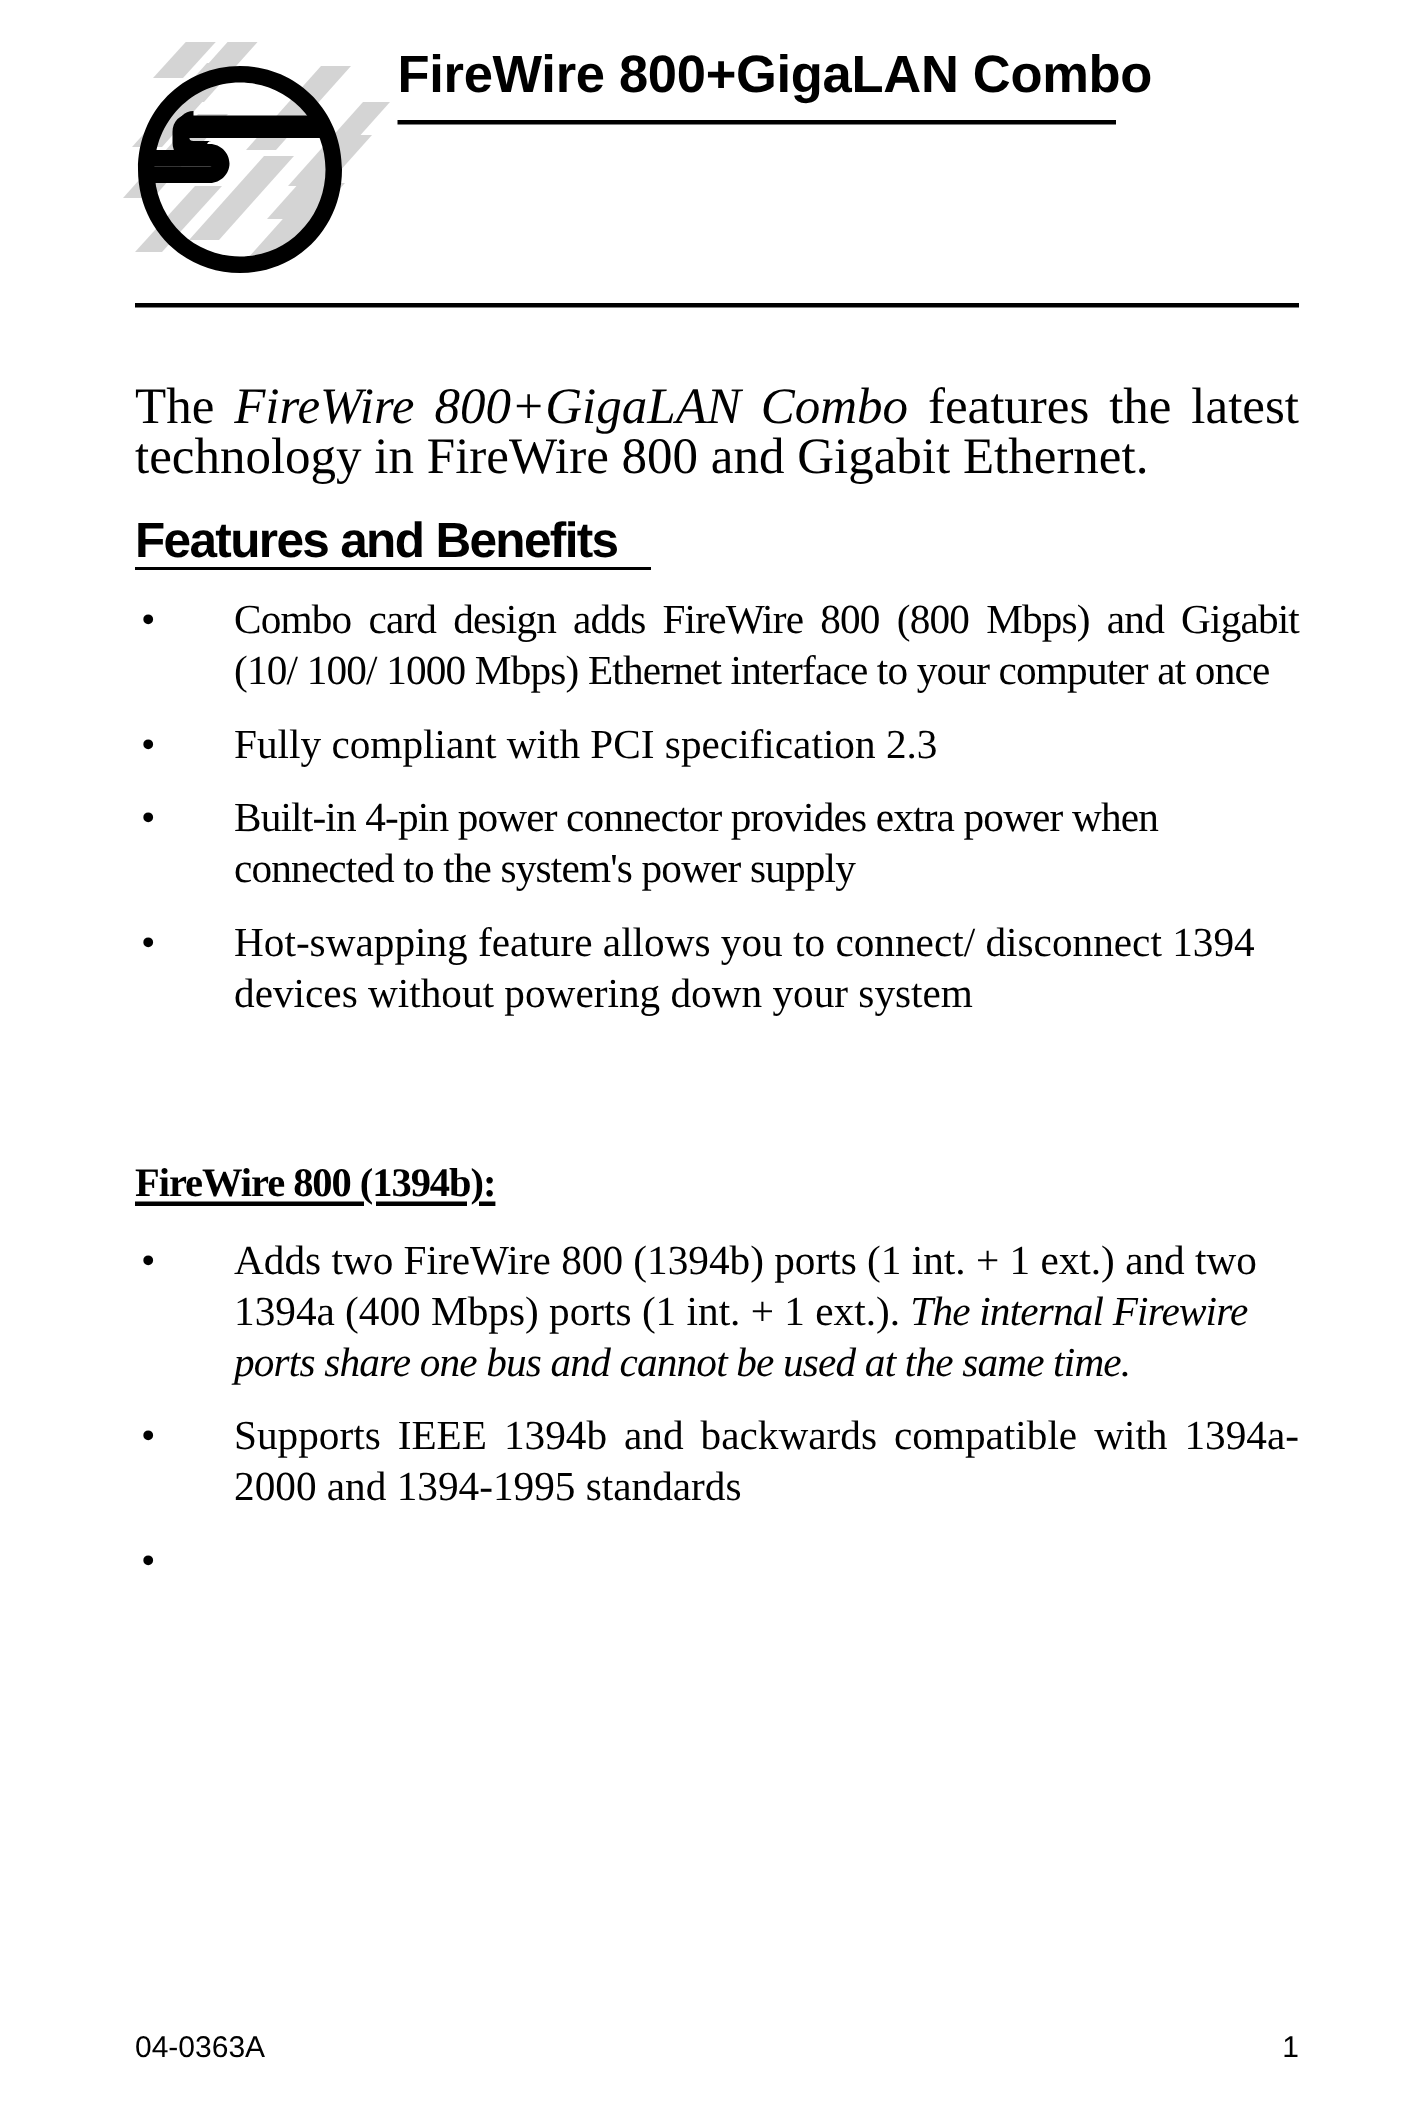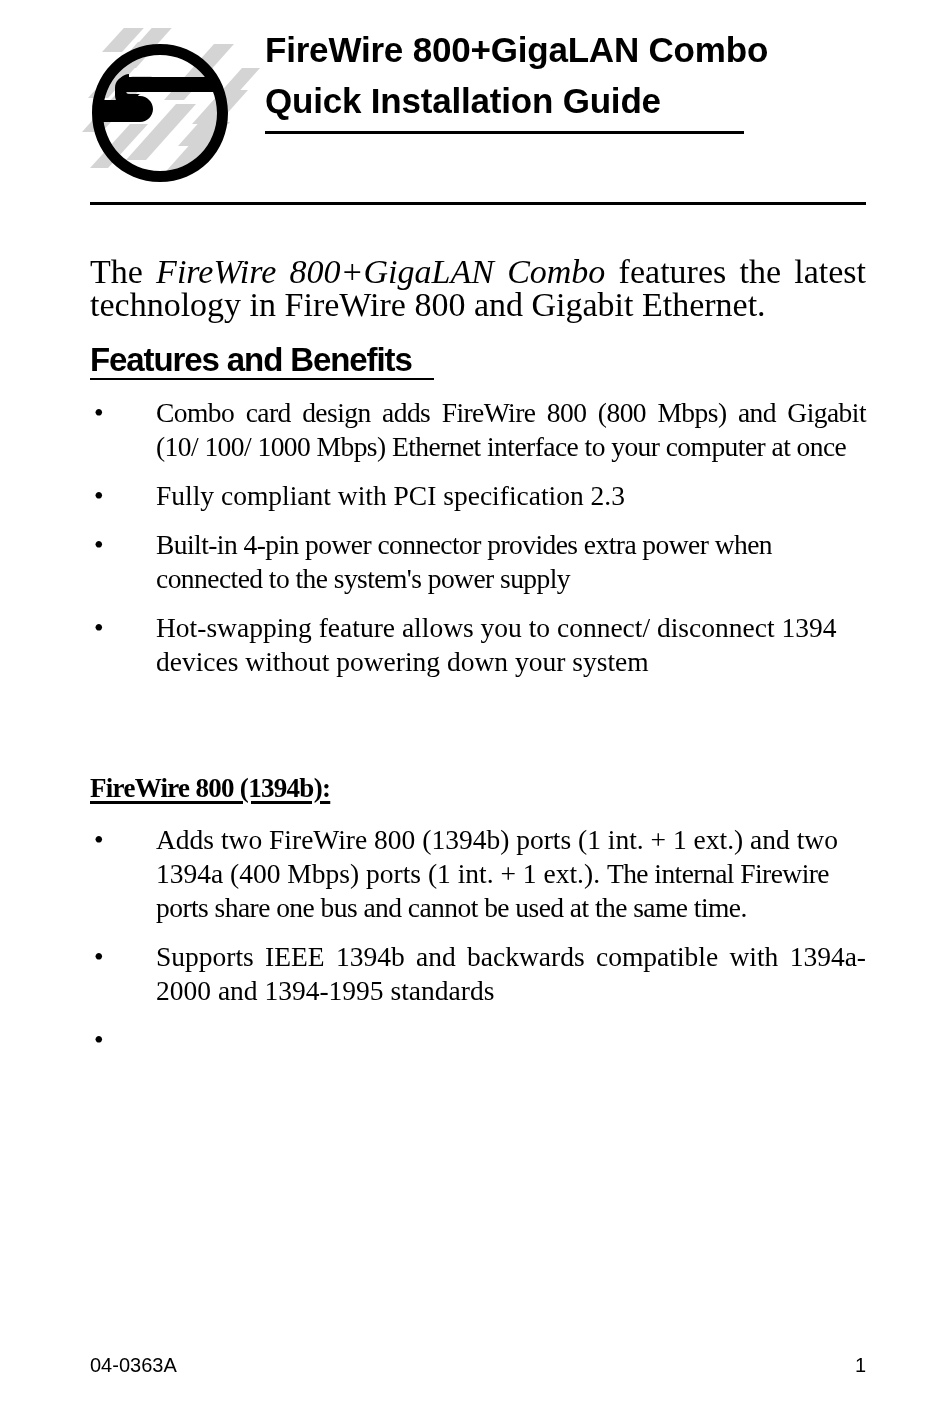--- a/index.html
+++ b/index.html
@@ -140,21 +140,21 @@
     text-align: left;
   }
   .bullet.justify { text-align: justify; text-justify: inter-word; }
   .bullet .dot {
     position: absolute;
     left: 4px;
     top: 0;
     font-size: 27.5px;
     line-height: 34px;
   }
-  .bullet .ital { }
+  .bullet .ital { font-style: italic; }
   .bullet .tight { letter-spacing: -0.55px; }
 
   
   .sec-fw {
     position: absolute;
     left: 90px;
     top: 772px;
   }
   .sec-fw .h {
     font-weight: bold;
@@ -254,21 +254,20 @@
                    C 43,65 44,64 45,64
                    L 133,64
                    L 133,53
                    L 45,53 Z"></path>
         </g>
       </svg>
     </div>
 
     <div class="title-block">
       <div class="title-line">FireWire 800+GigaLAN Combo</div>
-      <div class="title-line">Quick Installation Guide</div>
       <div class="title-rule"></div>
     </div>
 
   </div>
 
   <div class="sec-intro">
     <div class="rule-full"></div>
   </div>
 
   <div class="intro-para"><span>The  </span><span class="ital">FireWire  800+GigaLAN  Combo</span><span>  features  the  latest technology in FireWire 800 and Gigabit Ethernet.</span></div>

